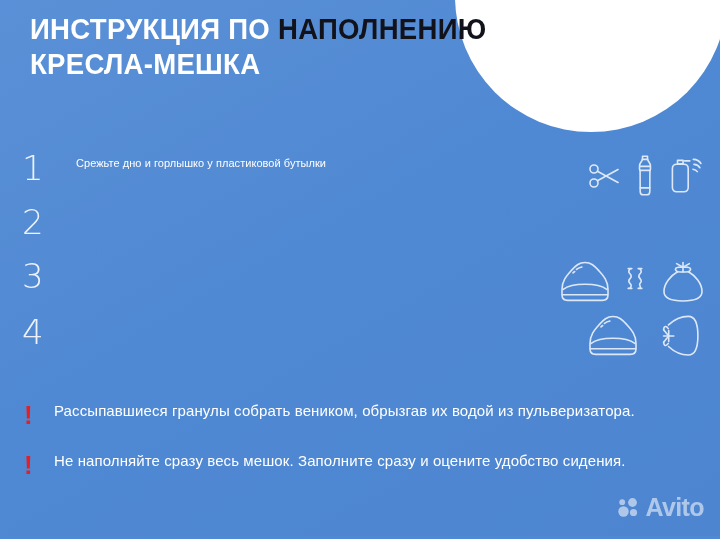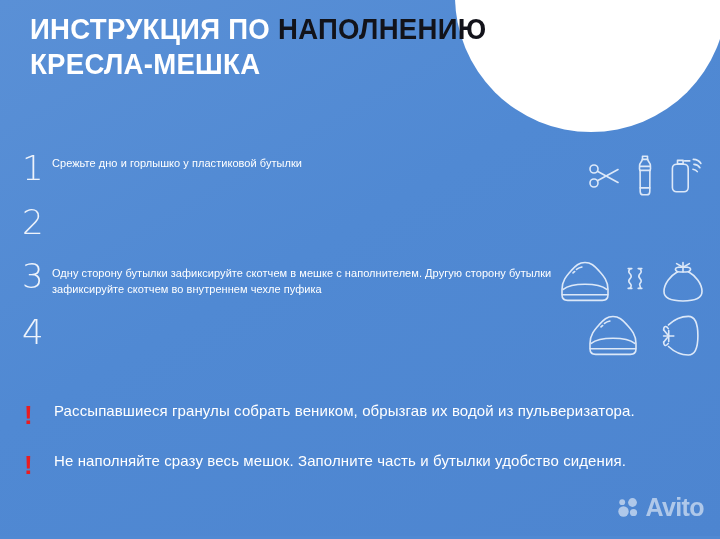--- a/index.html
+++ b/index.html
@@ -72,20 +72,21 @@
   }
   .step-text{
     flex:1 1 auto;
     color:#ffffff;
     font-size:11px;
     font-weight:400;
     line-height:1.42;
     padding-top:6px;
     padding-right:112px;
     letter-spacing:0.05px;
+    margin-left:24px;
   }
   .step-1 .step-num{padding-top:2px;}
   .step-2{margin-top:12px;}
   .step-3{margin-top:10px;}
   .step-4{margin-top:12px;}
   
   .icon-row{
     position:absolute;
     right:10px;
     top:0;
@@ -190,21 +191,20 @@
         </svg>
       </div>
     </div>
 
     <div class="step step-2">
       <div class="step-num">2</div>
     </div>
 
     <div class="step step-3">
       <div class="step-num">3</div>
-      <div class="step-text">Одну сторону бутылки зафиксируйте скотчем в мешке с наполнителем. Другую сторону бутылки зафиксируйте скотчем во внутреннем чехле пуфика</div>
       <div class="icon-row" style="top:-2px;gap:8px;">
         <svg width="58" height="48" viewBox="0 0 58 48">
           <g class="ico">
             <path d="M29 4.5c-6 0-9.4 3.2-13.8 8.1C10.6 17.7 6 22.6 6 31.4v5.4c0 3.4 2.3 5.6 5.7 5.6h34.6c3.4 0 5.7-2.2 5.7-5.6v-5.4c0-8.8-4.6-13.7-9.2-18.8C38.4 7.7 35 4.5 29 4.5z"></path>
             <path d="M7.2 31.4c4.2-3.4 12.2-5.2 21.8-5.2s17.6 1.8 21.8 5.2"></path>
             <path d="M6.4 36.8h45.2"></path>
             <path d="M20.5 11.4c1.6-1.2 3.4-2 5.4-2.4M17 14.9c.5-.5 1.1-1 1.7-1.4"></path>
           </g>
         </svg>
         <svg width="26" height="34" viewBox="0 0 26 34">
@@ -253,21 +253,21 @@
 
   </div>
 
   <div class="warnings">
     <div class="warn">
       <div class="warn-mark">!</div>
       <div class="warn-text">Рассыпавшиеся гранулы собрать веником, обрызгав их водой из пульверизатора.</div>
     </div>
     <div class="warn">
       <div class="warn-mark">!</div>
-      <div class="warn-text">Не наполняйте сразу весь мешок. Заполните часть и бутылки удобство сидения.</div>
+      <div class="warn-text">Не наполняйте сразу весь мешок. Заполните сразу и оцените удобство сидения.</div>
     </div>
   </div>
 
   <div class="watermark">
     <svg class="wm-logo" width="24" height="22" viewBox="0 0 24 22">
       <g fill="#ffffff">
         <circle cx="6.5" cy="14.5" r="5.2"></circle>
         <circle cx="16.5" cy="15.5" r="3.6"></circle>
         <circle cx="15.5" cy="5.5" r="4.4"></circle>
         <circle cx="5.2" cy="5.2" r="2.9"></circle>

